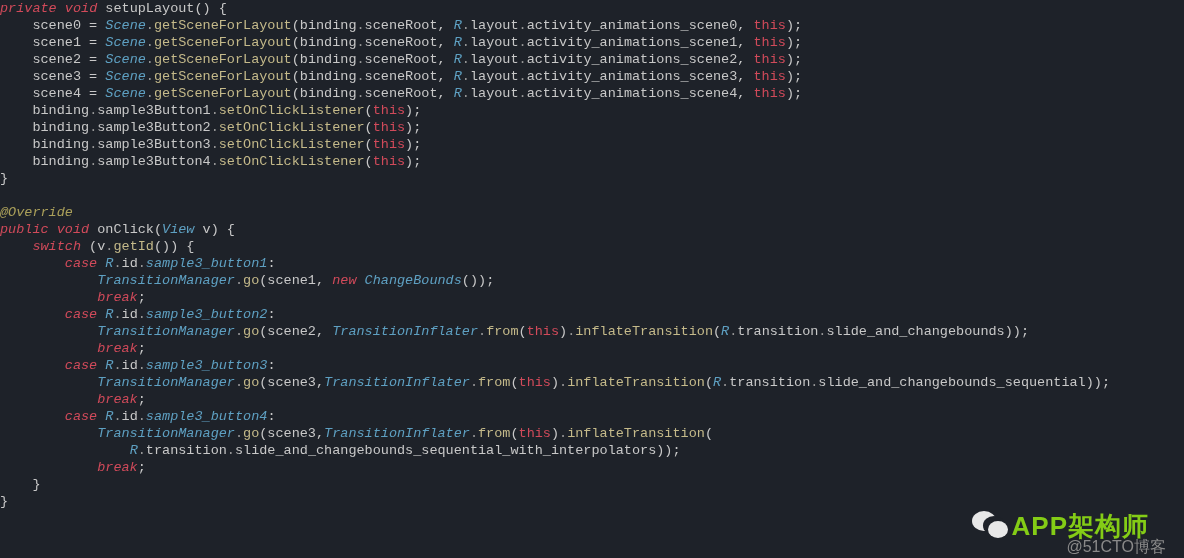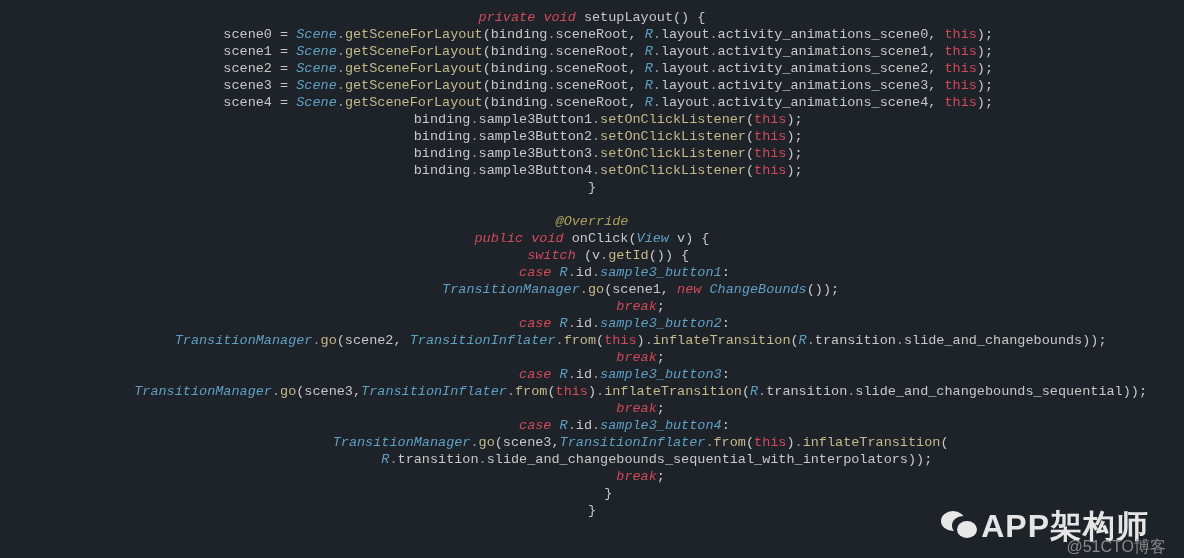--- a/index.html
+++ b/index.html
@@ -10,39 +10,38 @@
     font-size: 13.5px;
     line-height: 17px;
     width: 1184px;
     height: 558px;
     overflow: hidden;
     position: relative;
   }
   pre {
     font-family: inherit;
     white-space: pre;
-    padding: 9px;
-    text-align: center;
+    padding: 0;
   }
   .kw-red { color: #d14a5a; font-style: italic; }
   .kw-red-ni { color: #d14a5a; }
   .type { color: #5ea0c2; font-style: italic; }
   .method { color: #c5ba8a; }
   .text { color: #c8c8c8; }
   .dot { color: #999; }
   .label { color: #5ea0c2; font-style: italic; }
   .annot { color: #aba05a; font-style: italic; }
 
   .watermark-text {
     position: absolute;
     bottom: 15px;
     right: 35px;
-    color: #e5e5e5;
+    color: #84cc16;
     font-family: sans-serif;
-    font-size: 32px;
+    font-size: 26px;
     font-weight: 600;
     letter-spacing: 1px;
     display: flex;
     align-items: center;
     gap: 2px;
   }
   .wechat-icon {
     width: 40px;
     height: 34px;
     position: relative;

